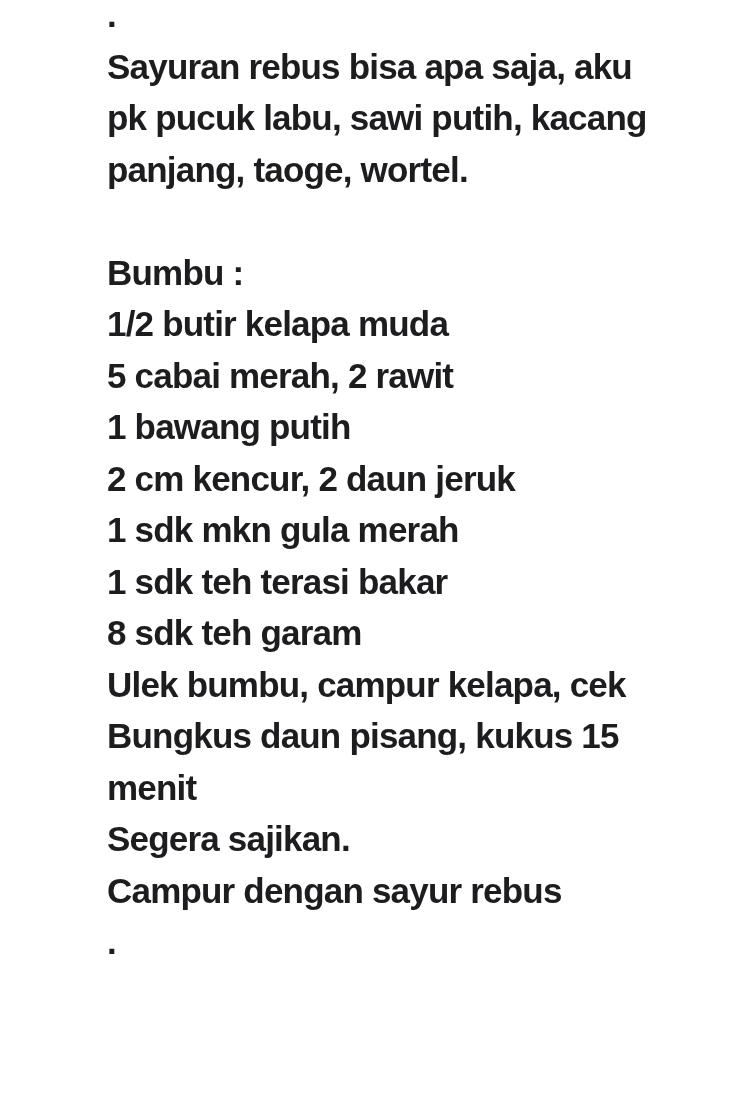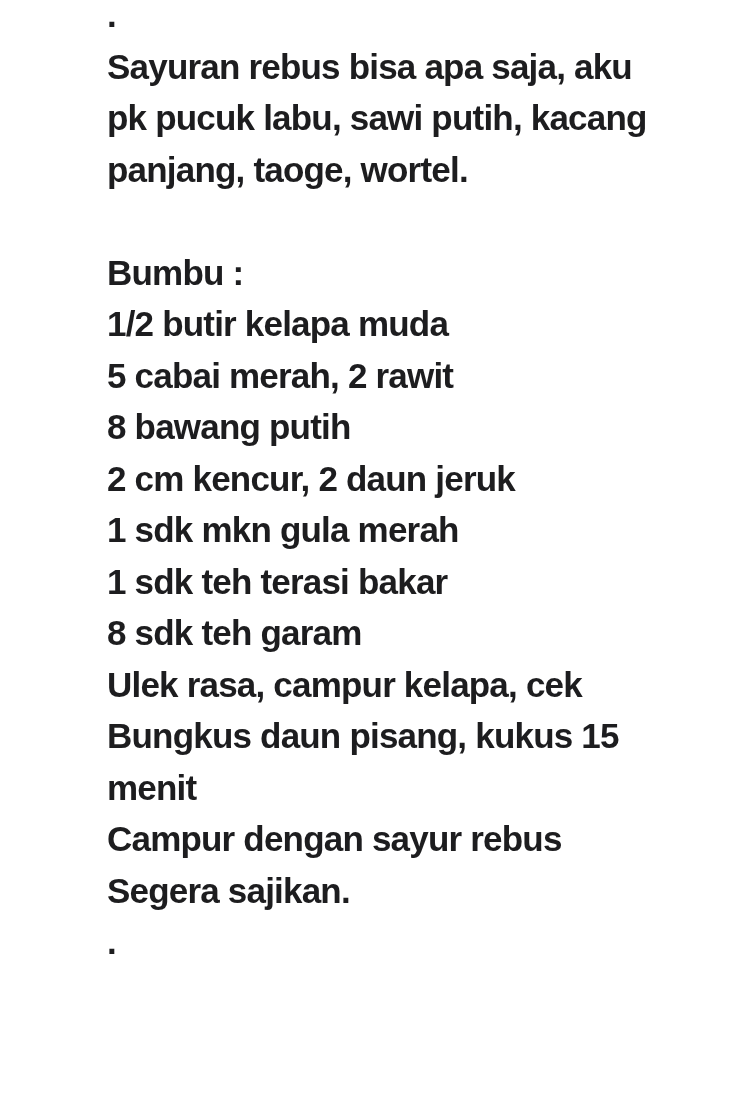--- a/index.html
+++ b/index.html
@@ -39,26 +39,26 @@
 
   <div class="line">Sayuran rebus bisa apa saja, aku</div>
   <div class="line">pk pucuk labu, sawi putih, kacang</div>
   <div class="line">panjang, taoge, wortel.</div>
 
   <div class="line"></div>
 
   <div class="line">Bumbu :</div>
   <div class="line">1/2 butir kelapa muda</div>
   <div class="line">5 cabai merah, 2 rawit</div>
-  <div class="line">8 bawang putih</div>
+  <div class="line">1 bawang putih</div>
   <div class="line">2 cm kencur, 2 daun jeruk</div>
   <div class="line">1 sdk mkn gula merah</div>
   <div class="line">1 sdk teh terasi bakar</div>
   <div class="line">8 sdk teh garam</div>
-  <div class="line">Ulek rasa, campur kelapa, cek</div>
+  <div class="line">Ulek bumbu, campur kelapa, cek</div>
   <div class="line">Bungkus daun pisang, kukus 15</div>
   <div class="line">menit</div>
+  <div class="line">Segera sajikan.</div>
   <div class="line">Campur dengan sayur rebus</div>
-  <div class="line">Segera sajikan.</div>
 
   <div class="line">.</div>
 
 </div>
 
 </body></html>

